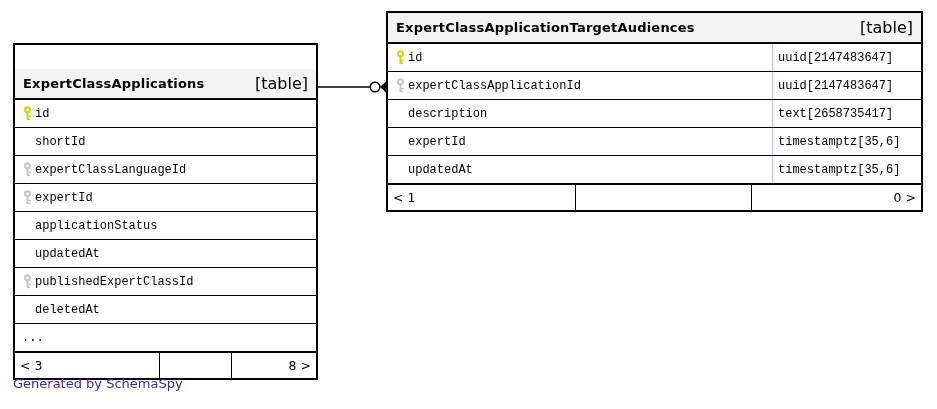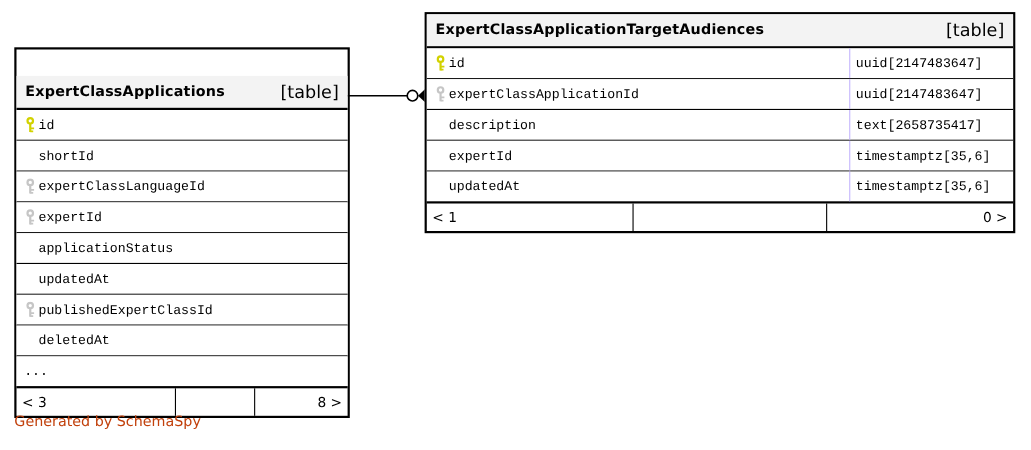--- a/index.html
+++ b/index.html
@@ -43,21 +43,21 @@
   #table-left{left:13px;top:43px;width:305px;}
   #table-left .fcell.left{flex:0 0 144px;}
   #table-left .fcell.mid{flex:0 0 72px;}
   #table-left .fcell.right{flex:1;}
   #table-right{left:386px;top:11px;width:537px;}
   #table-right .fcell.left{flex:0 0 187px;}
   #table-right .fcell.mid{flex:0 0 176px;}
   #table-right .fcell.right{flex:1;}
   #connector{position:absolute;left:316px;top:76px;width:72px;height:22px;}
   #caption{
-    position:absolute;left:13px;top:376px;font-size:13px;color:#c2410c;
+    position:absolute;left:13px;top:376px;font-size:13px;color:#4c1d95;
   }
 </style>
 </head>
 <body>
 
 <div>
 
   <div class="entity" id="table-left">
     <div class="thead" style="background: rgb(243, 243, 243); margin-top: 24px;">
       <span class="tname">ExpertClassApplications</span>

